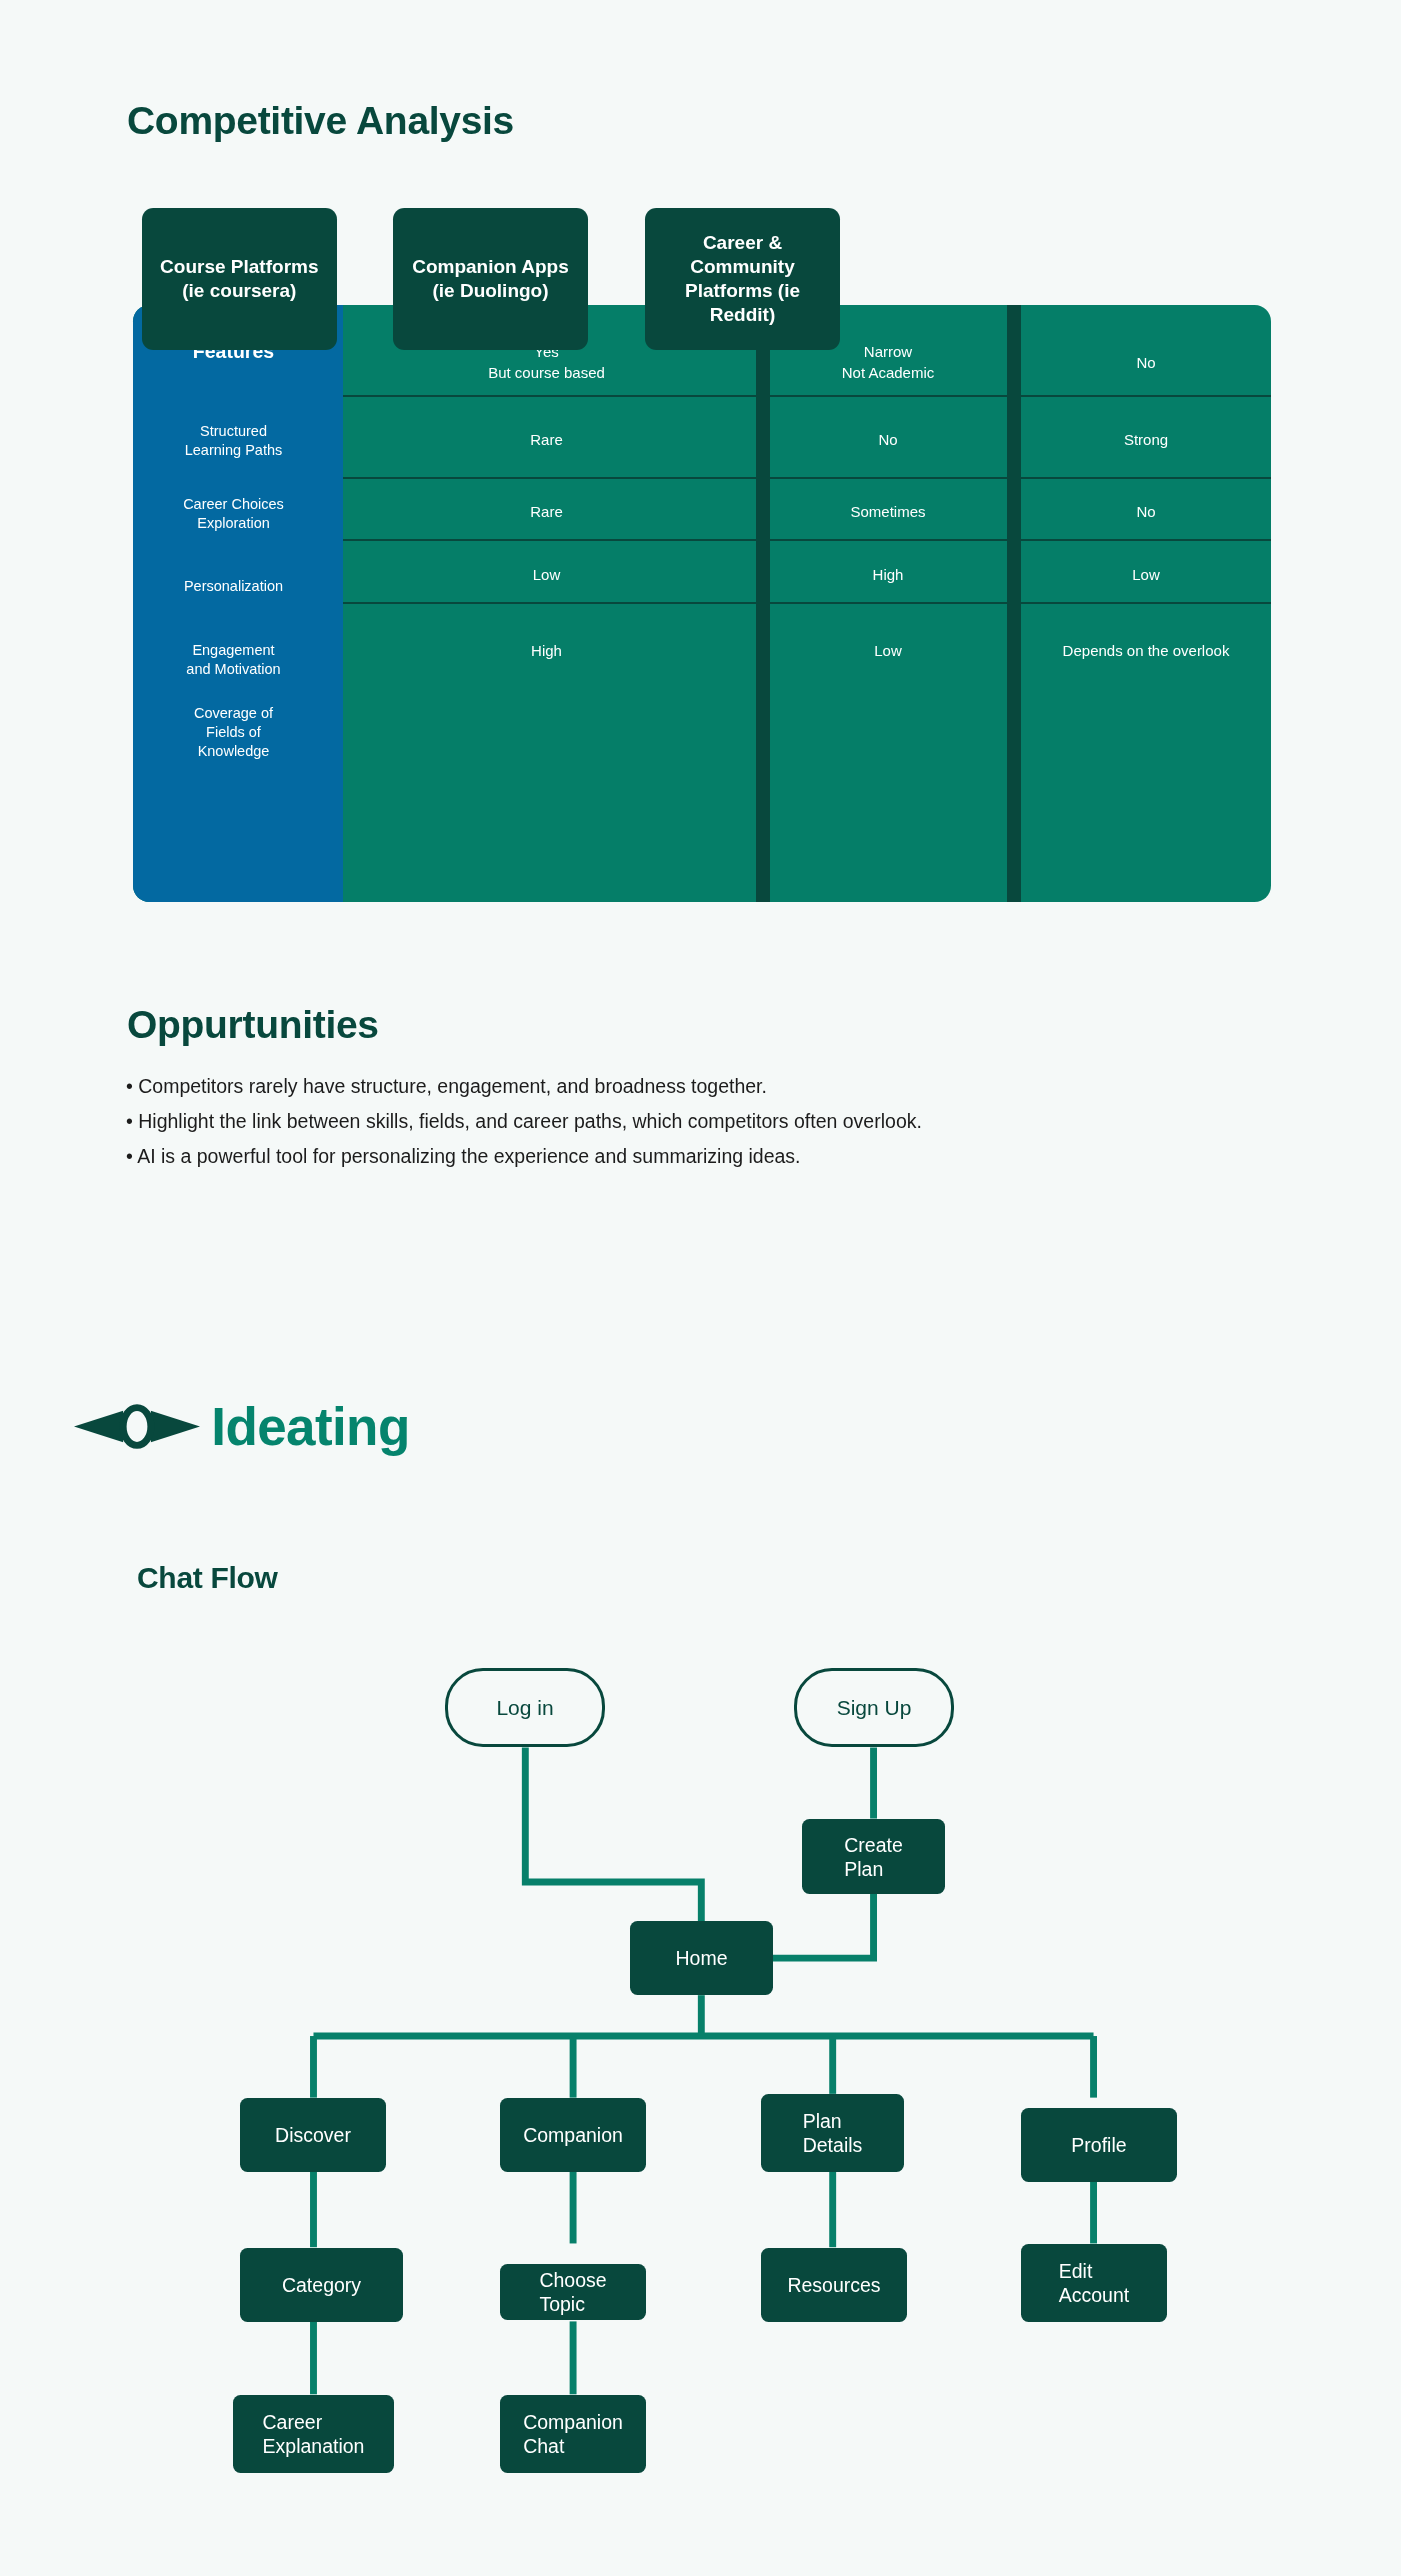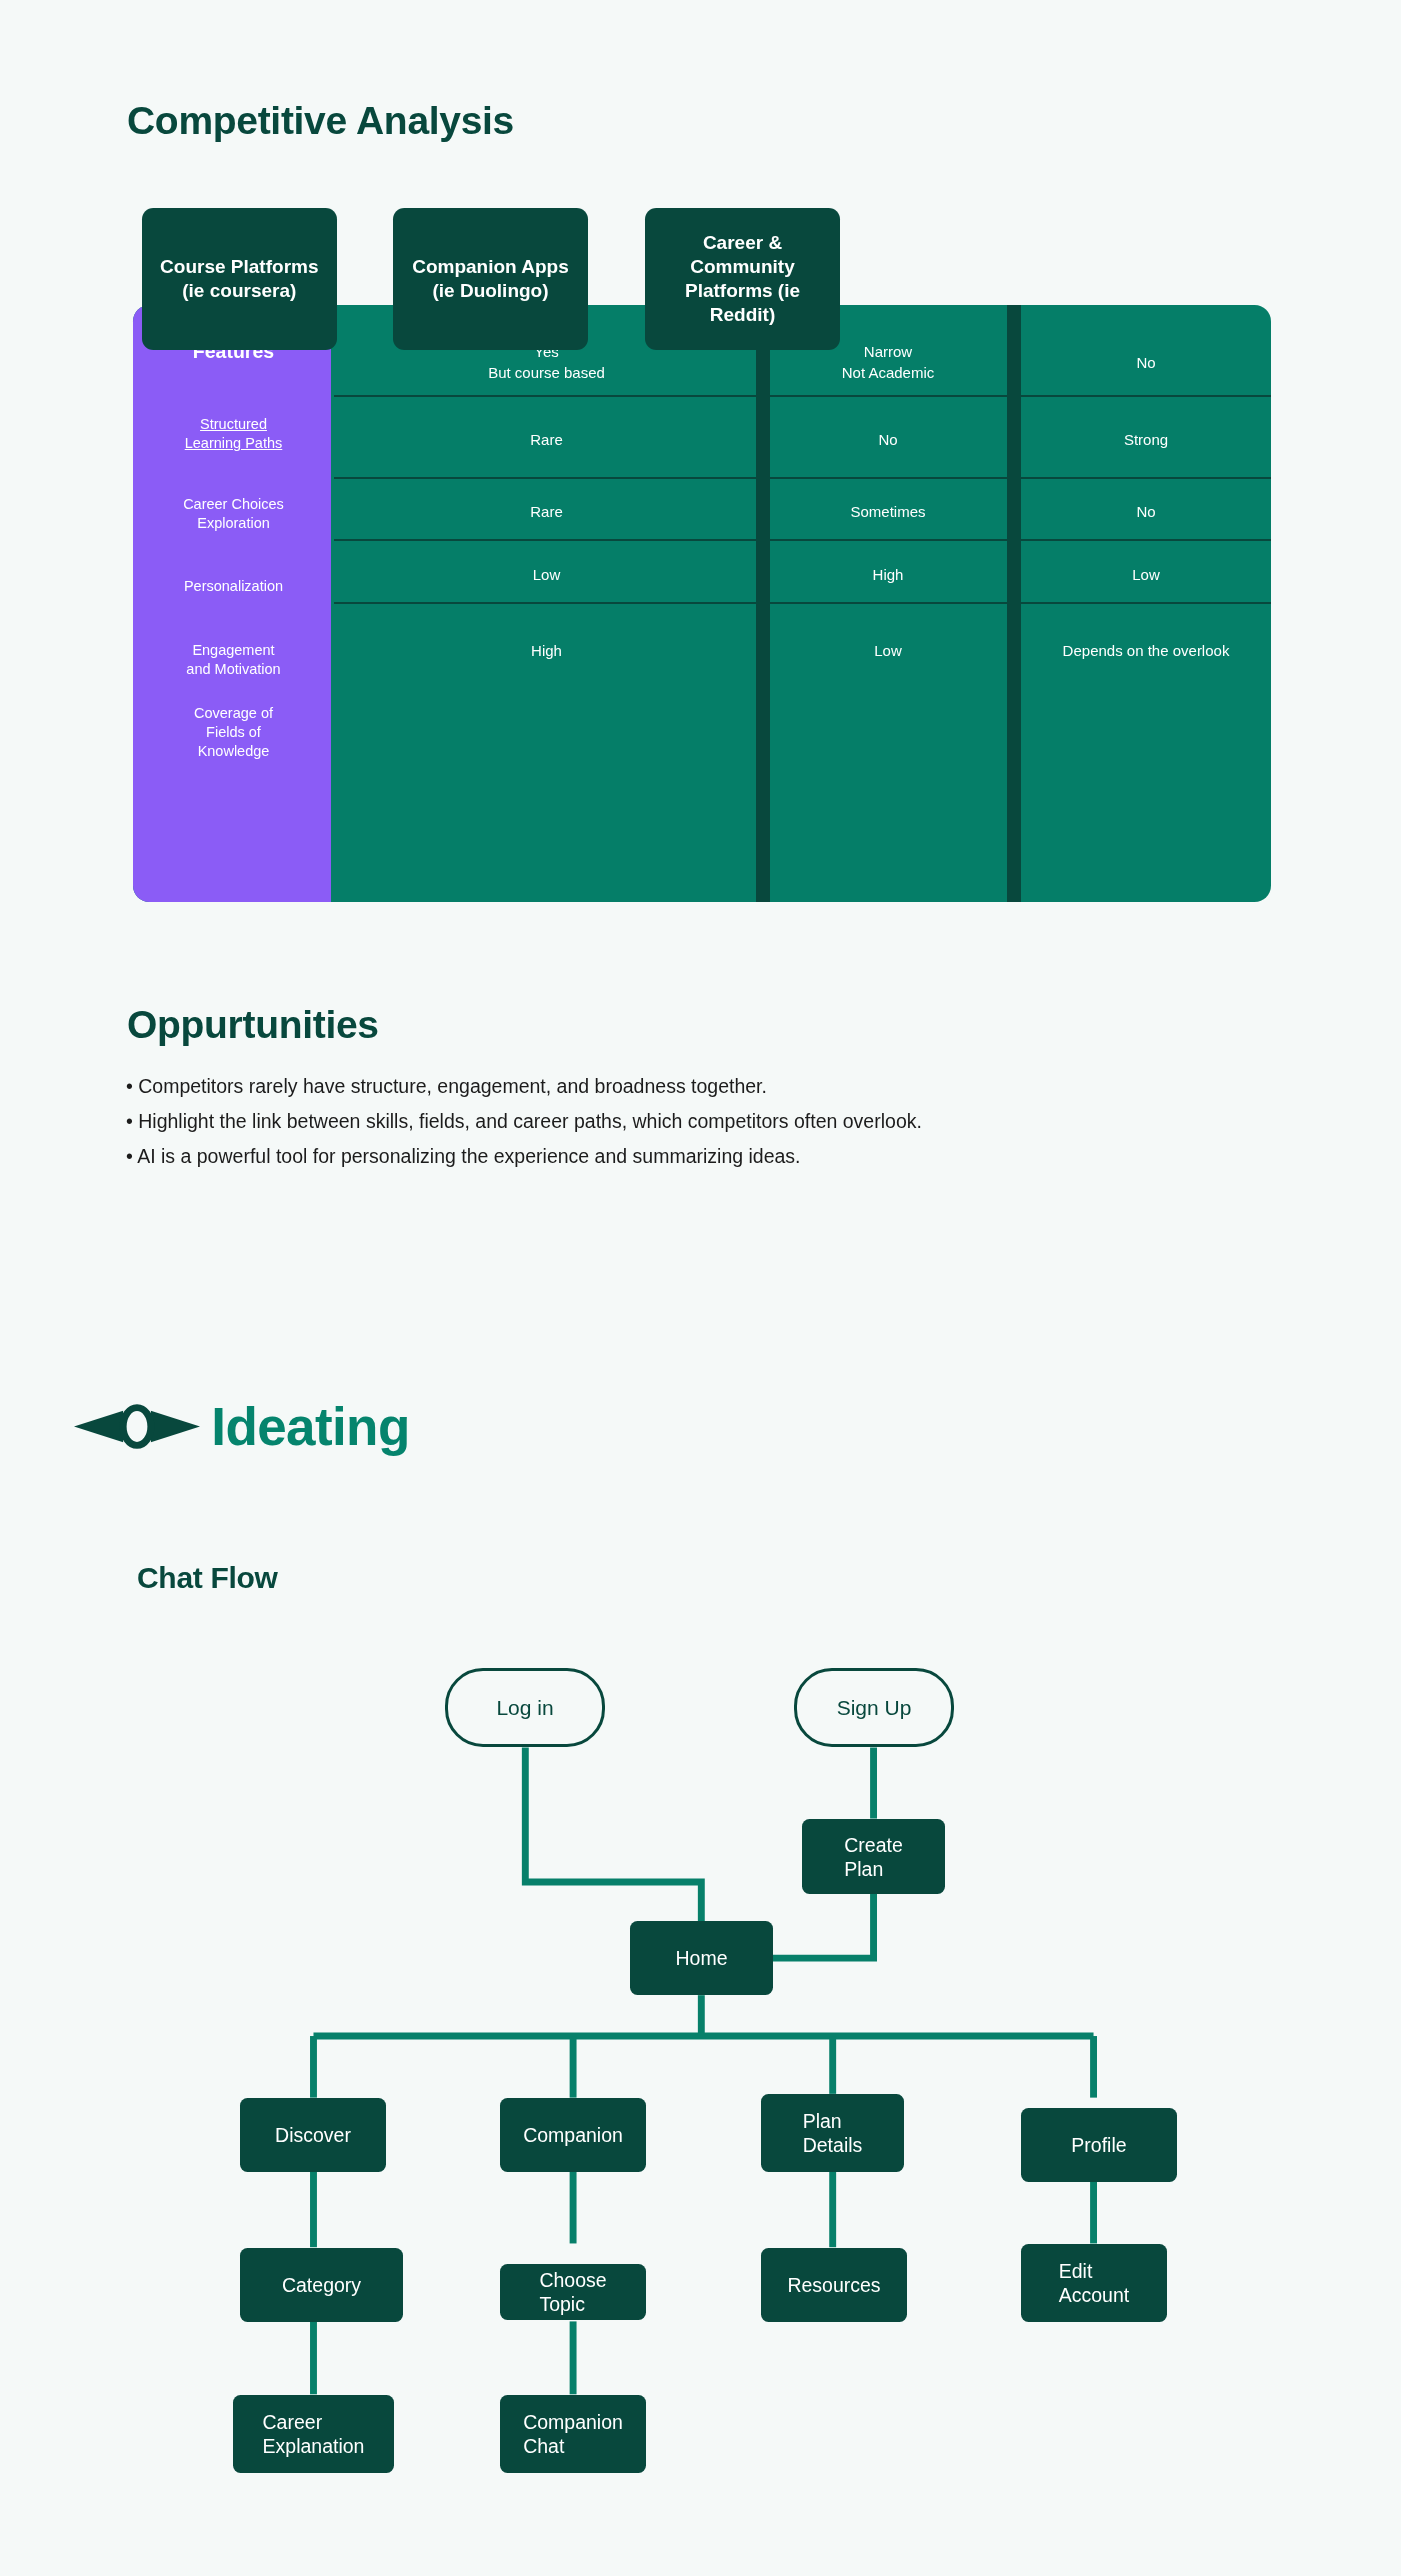--- a/index.html
+++ b/index.html
@@ -47,25 +47,26 @@
     width: 1138px;
     height: 597px;
     background: #057e68;
     border-radius: 16.4px;
   }
   
   .features-col {
     position: absolute;
     left: 0px;
     top: 97px;
-    width: 198px;
+    width: 178px;
     height: 597px;
-    background: #8b5cf6;
+    background: #0369a1;
     border-radius: 16.4px 0 0 16.4px;
     z-index: 4;
+    padding-left: 32px;
   }
   .features-label {
     position: absolute;
     left: 0; top: 35px;
     width: 201px;
     text-align: center;
     color: #ffffff;
     font-size: 19.5px;
     font-weight: bold;
   }
@@ -200,21 +201,21 @@
 
 <div class="h1-section" id="competitive-analysis-title">Competitive Analysis</div>
 
 <div id="comp-table">
   <div class="table-body-panel"></div>
   <div class="col-divider" style="left:623px;"></div>
   <div class="col-divider" style="left:874px;"></div>
 
   <div class="features-col">
     <div class="features-label">Features</div>
-    <div class="feature-name" style="top:110px;text-decoration:underline;">Structured<br>Learning Paths</div>
+    <div class="feature-name" style="top:117px;">Structured<br>Learning Paths</div>
     <div class="feature-name" style="top:190px;">Career Choices<br>Exploration</div>
     <div class="feature-name" style="top:272px;">Personalization</div>
     <div class="feature-name" style="top:336px;">Engagement<br>and Motivation</div>
     <div class="feature-name" style="top:399px;">Coverage of<br>Fields of<br>Knowledge</div>
   </div>
 
   <div class="head-card" style="left:8.8px;  top:0px;  width:195px; height:142px;">Course Platforms (ie coursera)</div>
   <div class="head-card" style="left:260px; top:0px;  width:195px; height:142px;">Companion Apps (ie Duolingo)</div>
   <div class="head-card" style="left:512px; top:0px;  width:195px; height:142px;">Career &amp; Community Platforms (ie Reddit)</div>
 

